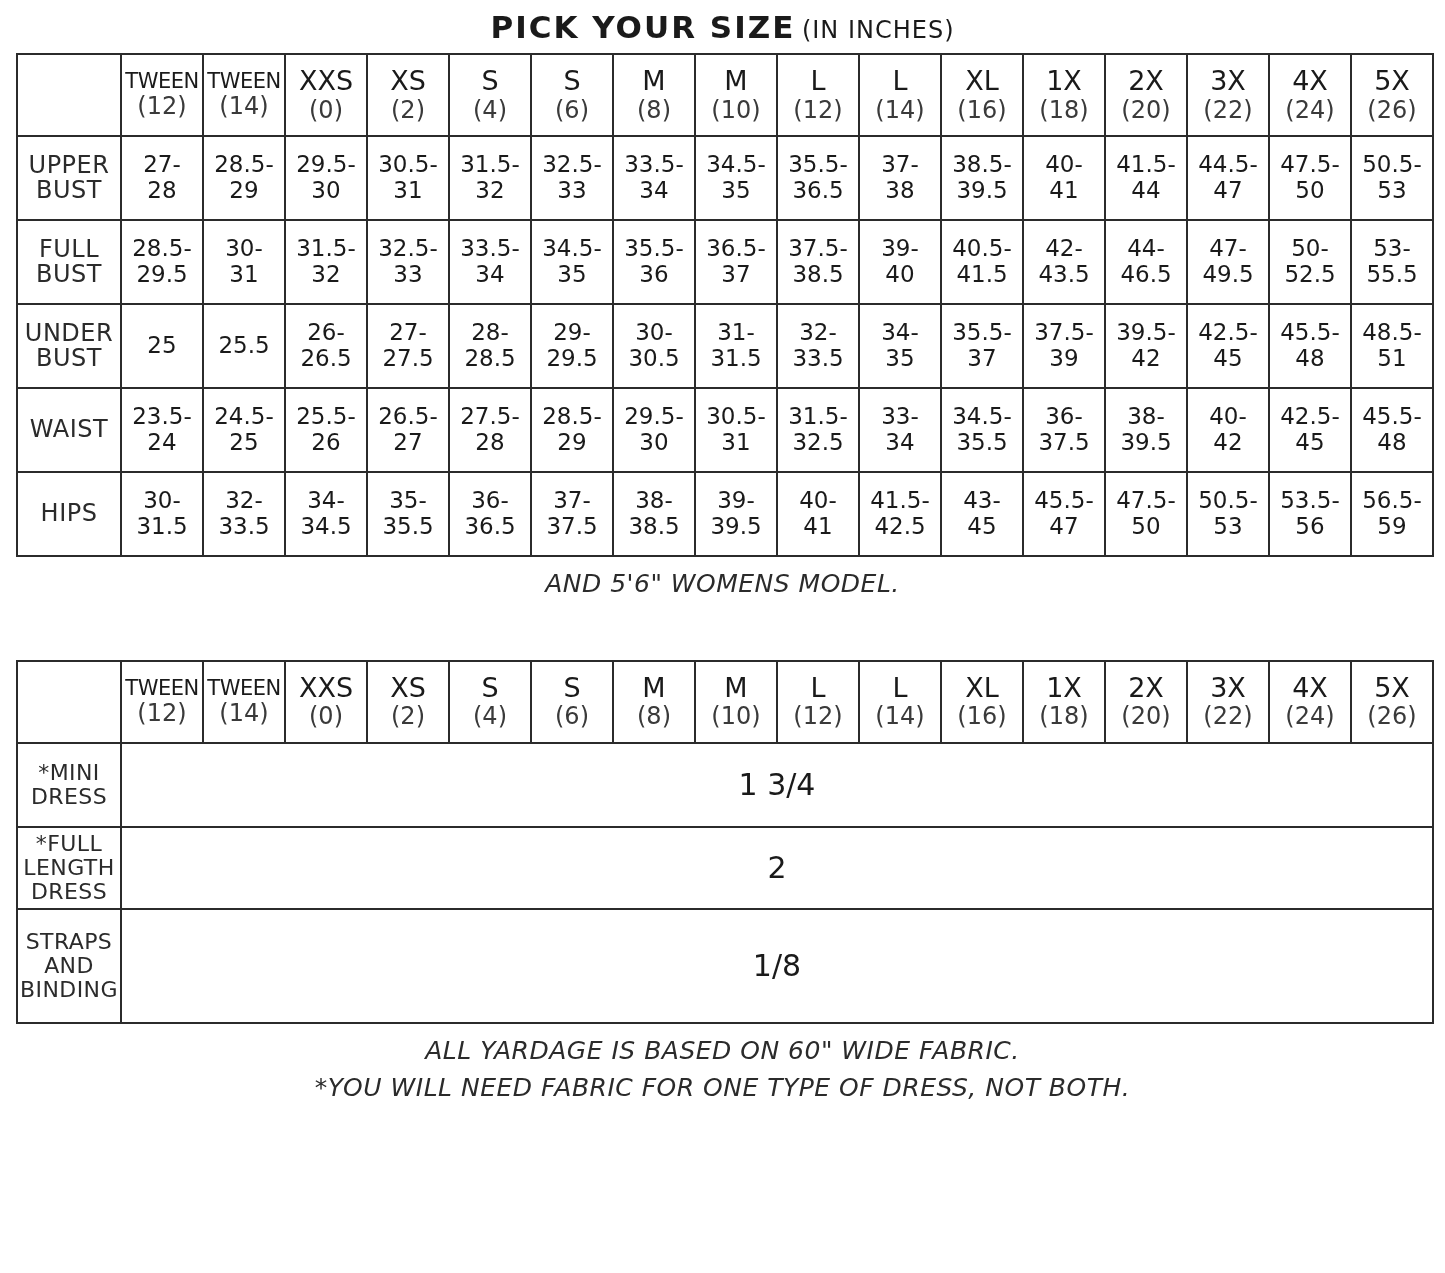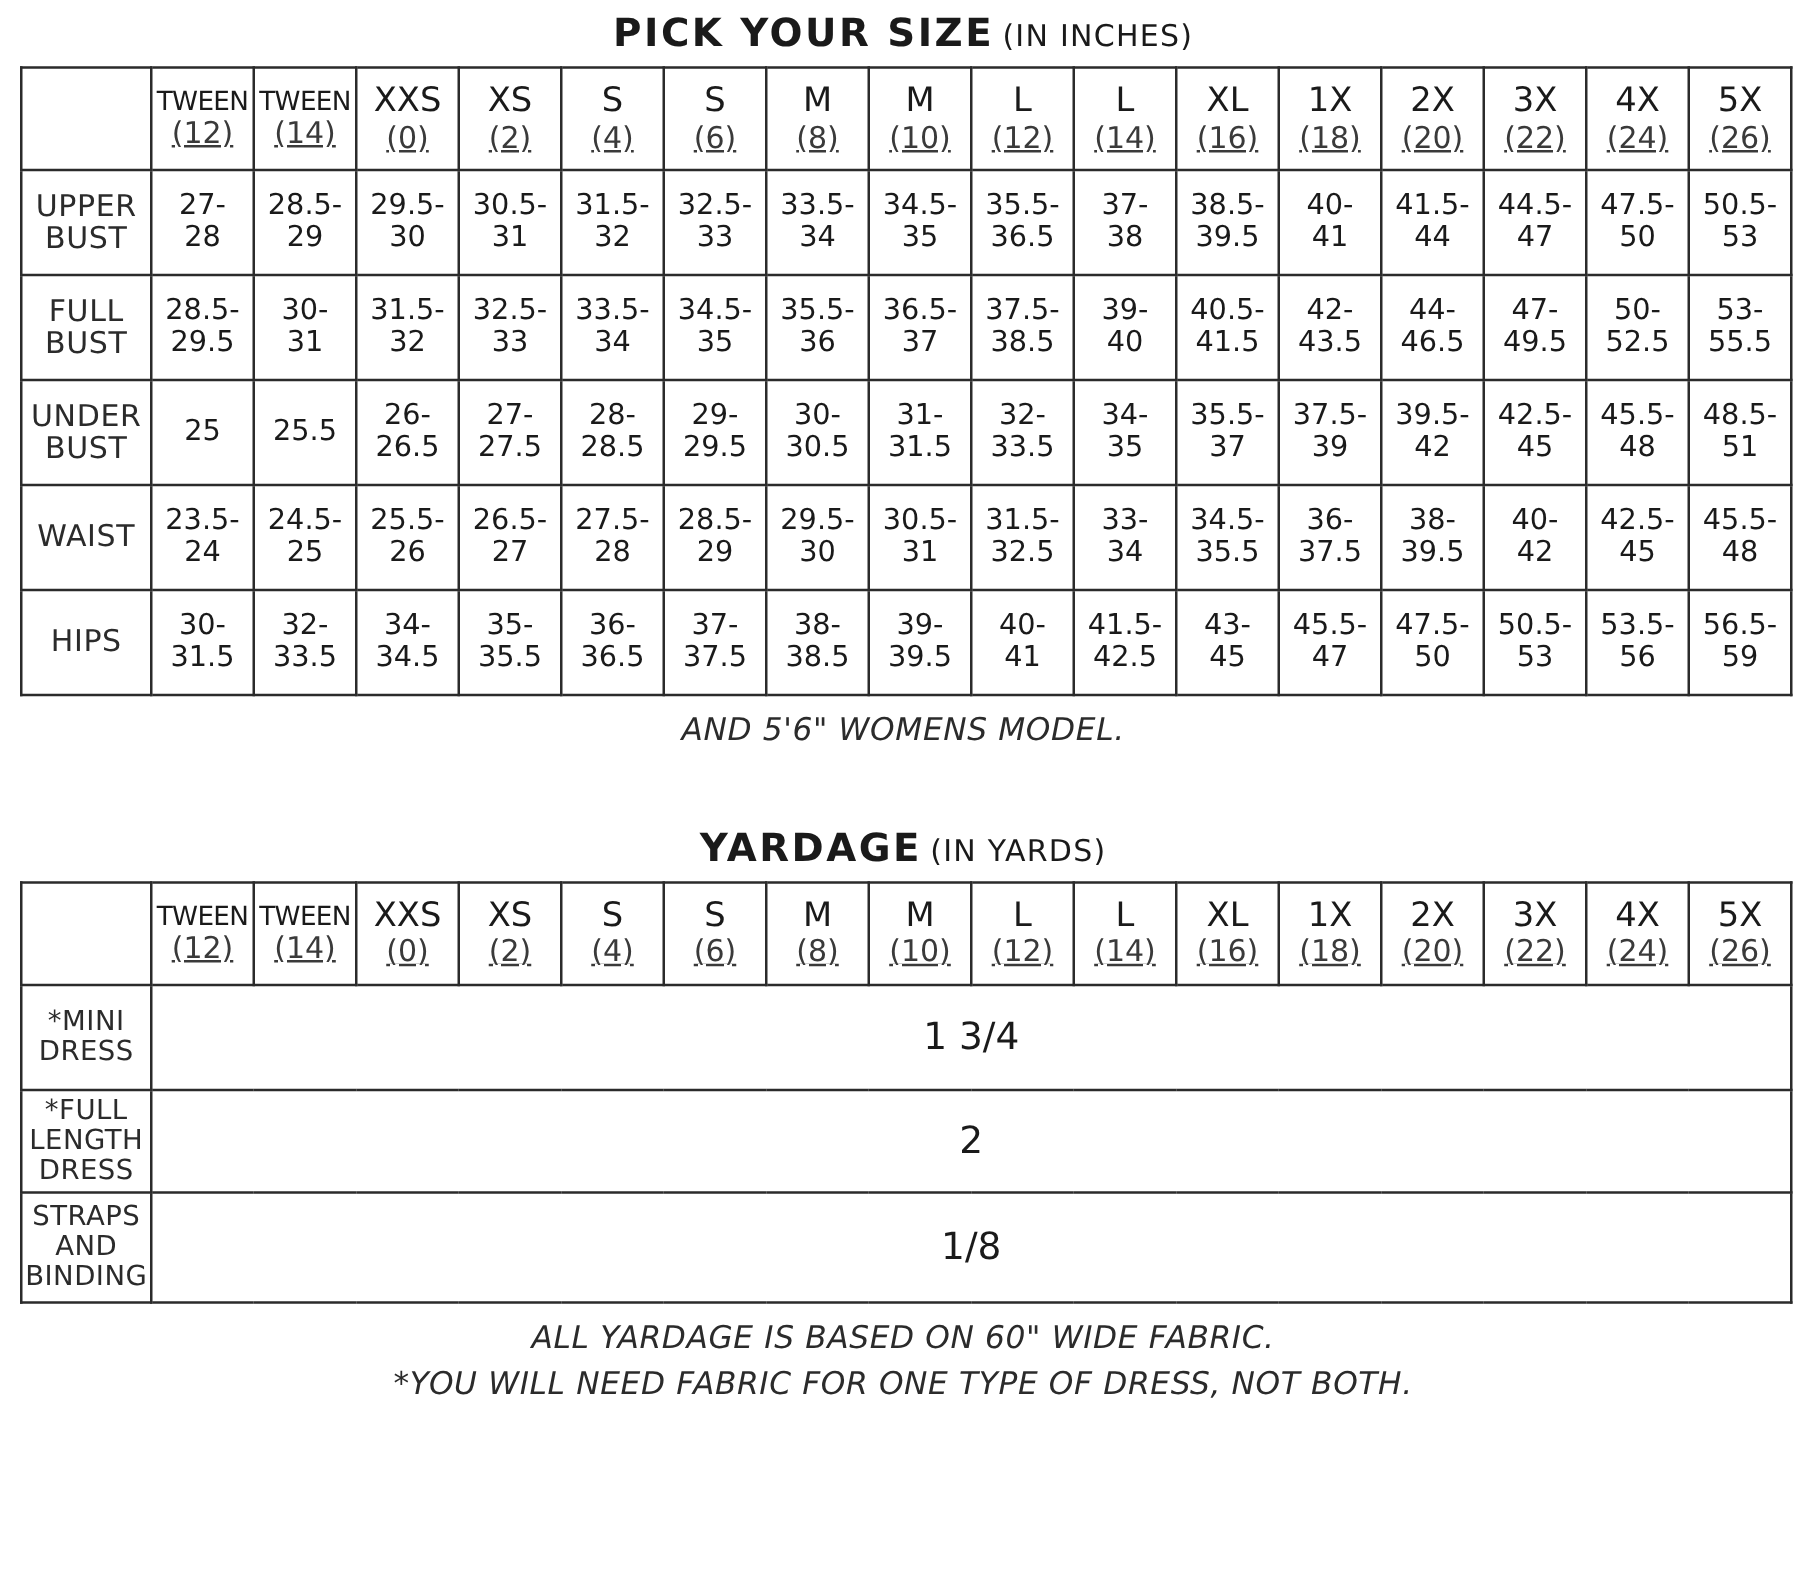--- a/index.html
+++ b/index.html
@@ -65,21 +65,20 @@
     letter-spacing: 0px;
   }
   .hdr-cell .sz.small {
     font-size: 21px;
     letter-spacing: -0.5px;
   }
   .hdr-cell .num {
     display: block;
     font-size: 24px;
     color: #3a3a3a;
-    text-decoration: underline;
   }
   .corner { border: 2px solid #2b2b2b; }
 
   .rowlabel {
     text-align: left;
     padding-left: 8px;
     font-size: 24px;
     line-height: 1.05;
     letter-spacing: 0.5px;
     color: #2b2b2b;
@@ -123,21 +122,21 @@
     letter-spacing: 0.4px;
     color: #2b2b2b;
   }
   .yard-label span { display: block; }
   .yard-val {
     font-size: 30px;
     color: #1a1a1a;
   }
   .yard-row-1 { height: 84px; }
   .yard-row-2 { height: 82px; }
-  .yard-row-3 { height: 88px; }
+  .yard-row-3 { height: 114px; }
 
   .footnote {
     text-align: center;
     font-style: italic;
     font-size: 25px;
     letter-spacing: 0.5px;
     line-height: 1.5;
     color: #2b2b2b;
     margin-top: 8px;
   }
@@ -600,24 +599,20 @@
       </tr>
     </tbody>
   </table>
 
   <div class="note">
     <span class="line">AND 5'6" WOMENS MODEL.</span>
   </div>
 
   <div class="spacer"></div>
 
-  <div class="title">
-    <span class="big">YARDAGE</span>
-    <span class="sub">(IN YARDS)</span>
-  </div>
 
   <table class="sizechart">
     <colgroup>
       <col class="c0">
         <col class="cc">
         <col class="cc">
         <col class="cc">
         <col class="cc">
       <col class="cc">
         <col class="cc">

